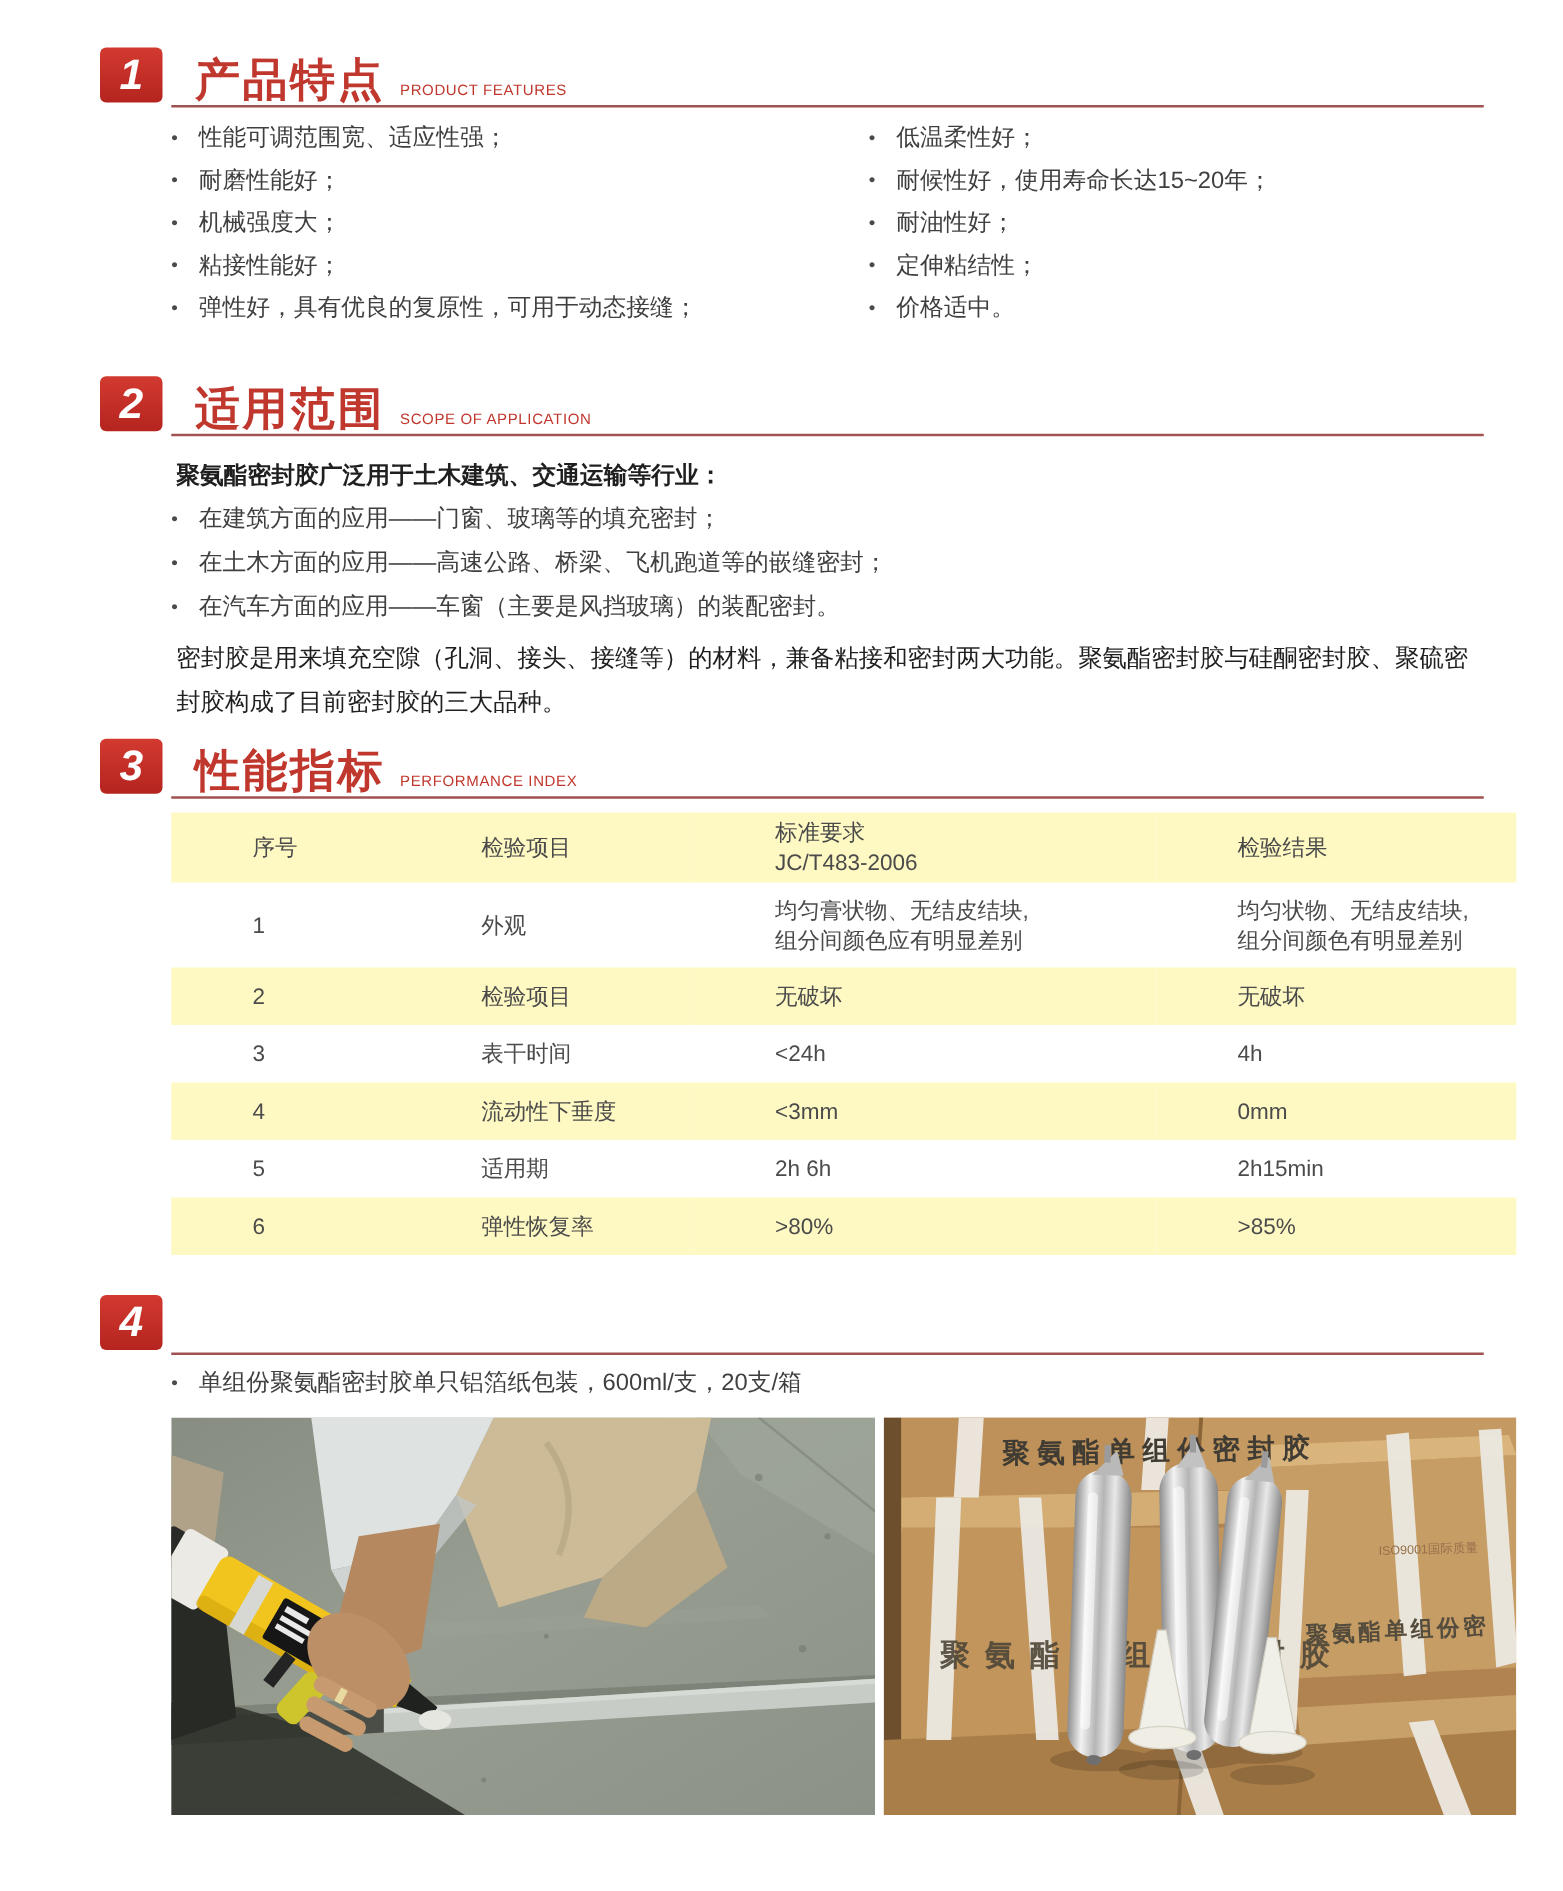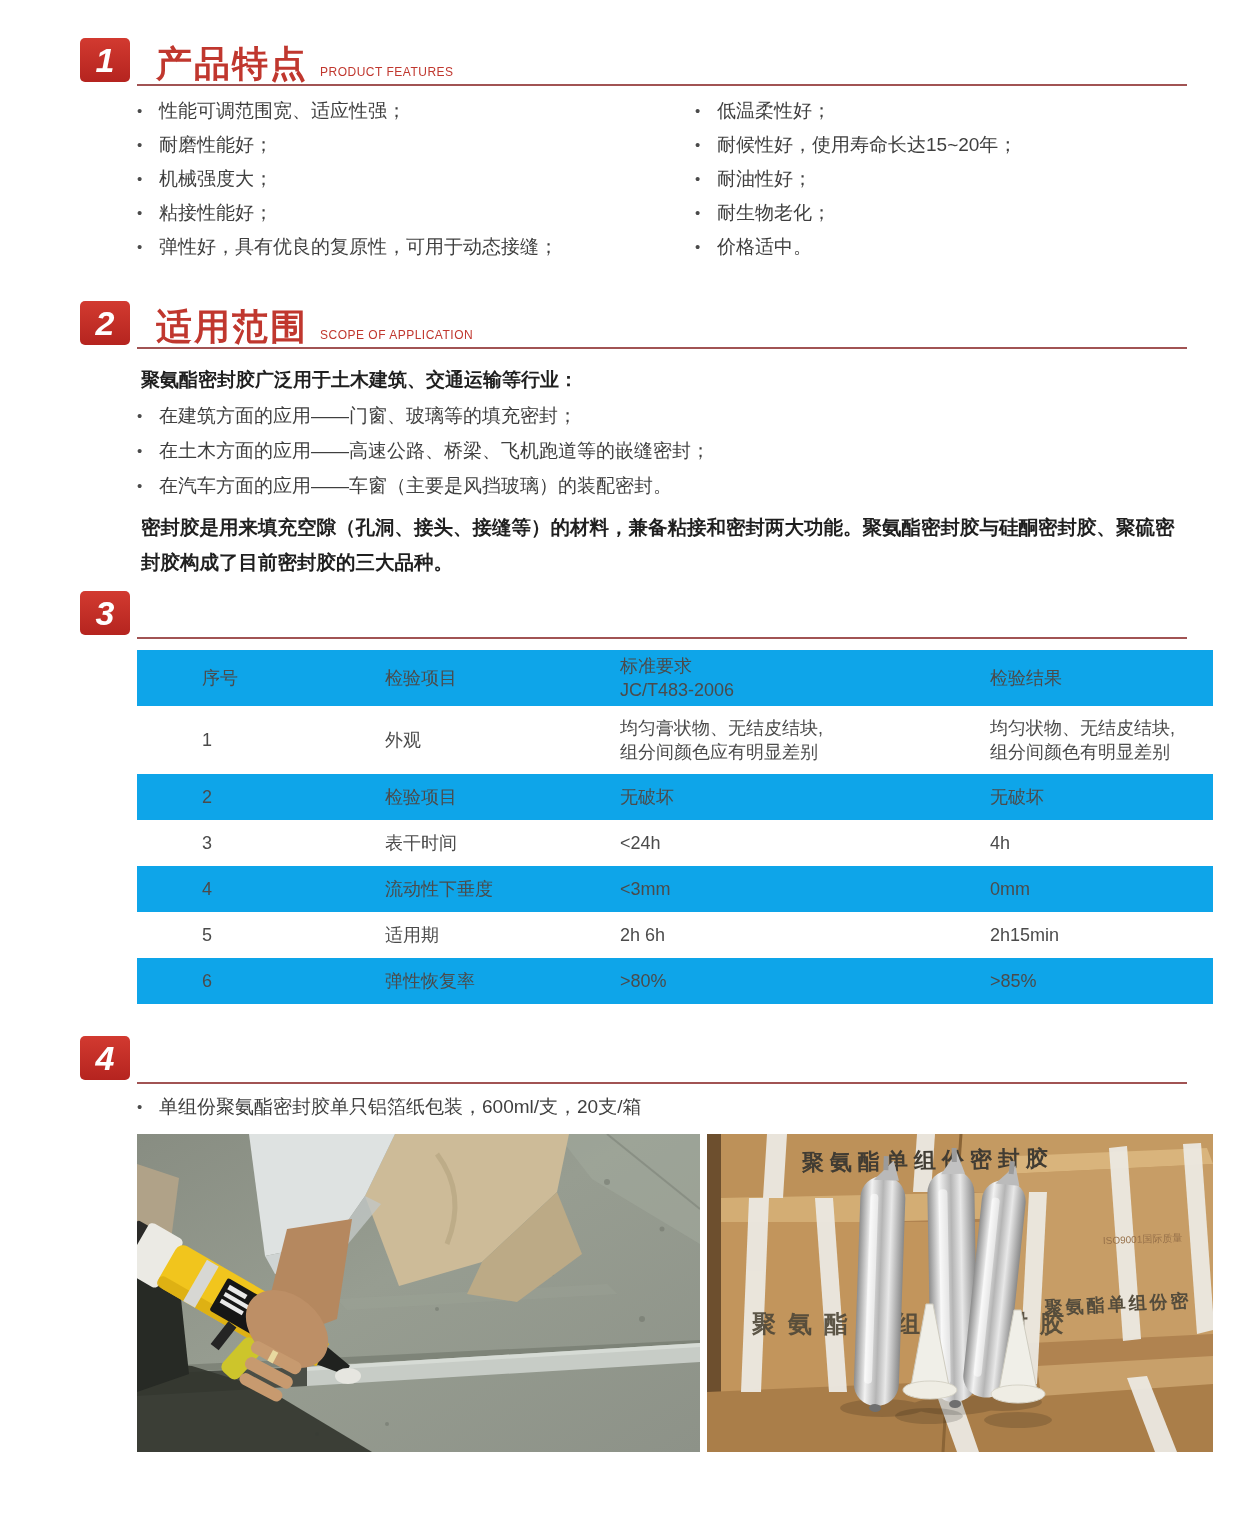--- a/index.html
+++ b/index.html
@@ -19,29 +19,29 @@
 
   .feature-cols{position:relative;}
   .col-left{position:absolute;left:57px;top:16px;width:520px;}
   .col-right{position:absolute;left:615px;top:16px;width:490px;}
   .b-item{display:flex;align-items:flex-start;margin-bottom:12px;font-size:19px;color:#3f3f3f;line-height:22px;}
   .dot{width:22px;flex:0 0 22px;color:#4a4a4a;font-size:15px;line-height:22px;}
 
   .scope{margin:20px 0 0 57px;width:1058px;}
   .scope-intro{margin:0 0 12px 4px;font-size:19px;font-weight:bold;color:#1f1f1f;}
   .scope .b-item{margin-bottom:13px;}
-  .scope-par{margin:6px 0 0 4px;font-size:19.5px;font-weight:bold;color:#1f1f1f;line-height:35px;width:1052px;}
+  .scope-par{margin:6px 0 0 4px;font-size:19.5px;font-weight:normal;color:#1f1f1f;line-height:35px;width:1052px;}
 
   table.perf{border-collapse:collapse;table-layout:fixed;width:1076px;margin:13px 0 0 57px;
     font-size:18px;color:#4b4b4b;}
   table.perf col.c1{width:183px;} table.perf col.c2{width:235px;}
   table.perf col.c3{width:370px;} table.perf col.c4{width:288px;}
   table.perf th,table.perf td{font-weight:normal;text-align:left;vertical-align:middle;
     padding:0 10px 0 65px;white-space:pre-line;line-height:24px;}
-  tr.gray{background:#0ea5e9;border-radius:23px;}
+  tr.gray{background:#fef9c3;border-radius:23px;}
   tr.h-head{height:56px;} tr.h-tall{height:68px;} tr.h-std{height:46px;}
 
   .pack-bullet{margin:14px 0 0 57px;width:1058px;}
   .photos{display:flex;gap:7px;margin:16px 0 0 57px;}
   .photo{display:block;}
 </style>
 </head>
 <body>
 
 <div class="page">
@@ -88,21 +88,21 @@
         <div class="b-item">
             <span class="dot">•</span>
             <span>耐候性好，使用寿命长达15~20年；</span>
           </div>
         <div class="b-item">
             <span class="dot">•</span>
             <span>耐油性好；</span>
           </div>
         <div class="b-item">
             <span class="dot">•</span>
-            <span>耐生物老化；</span>
+            <span>定伸粘结性；</span>
           </div>
         <div class="b-item">
             <span class="dot">•</span>
             <span>价格适中。</span>
           </div>
       </div>
     </div>
   </section>
 
   <section class="sec" style="top:301px;">
@@ -131,20 +131,24 @@
           <span>在汽车方面的应用——车窗（主要是风挡玻璃）的装配密封。</span>
         </div>
       <p class="scope-par">密封胶是用来填充空隙（孔洞、接头、接缝等）的材料，兼备粘接和密封两大功能。聚氨酯密封胶与硅酮密封胶、聚硫密封胶构成了目前密封胶的三大品种。</p>
     </div>
   </section>
 
   <section class="sec" style="top:591px;">
     <div class="sec-header">
       <div class="num-box">
         <span>3</span>
+      </div>
+      <div class="titles">
+        <span class="title-zh">性能指标</span>
+        <span class="title-en">PERFORMANCE INDEX</span>
       </div>
       <div class="rule"></div>
     </div>
     <table class="perf">
       <colgroup>
           <col class="c1">
           <col class="c2">
           <col class="c3">
           <col class="c4">
         </colgroup>

